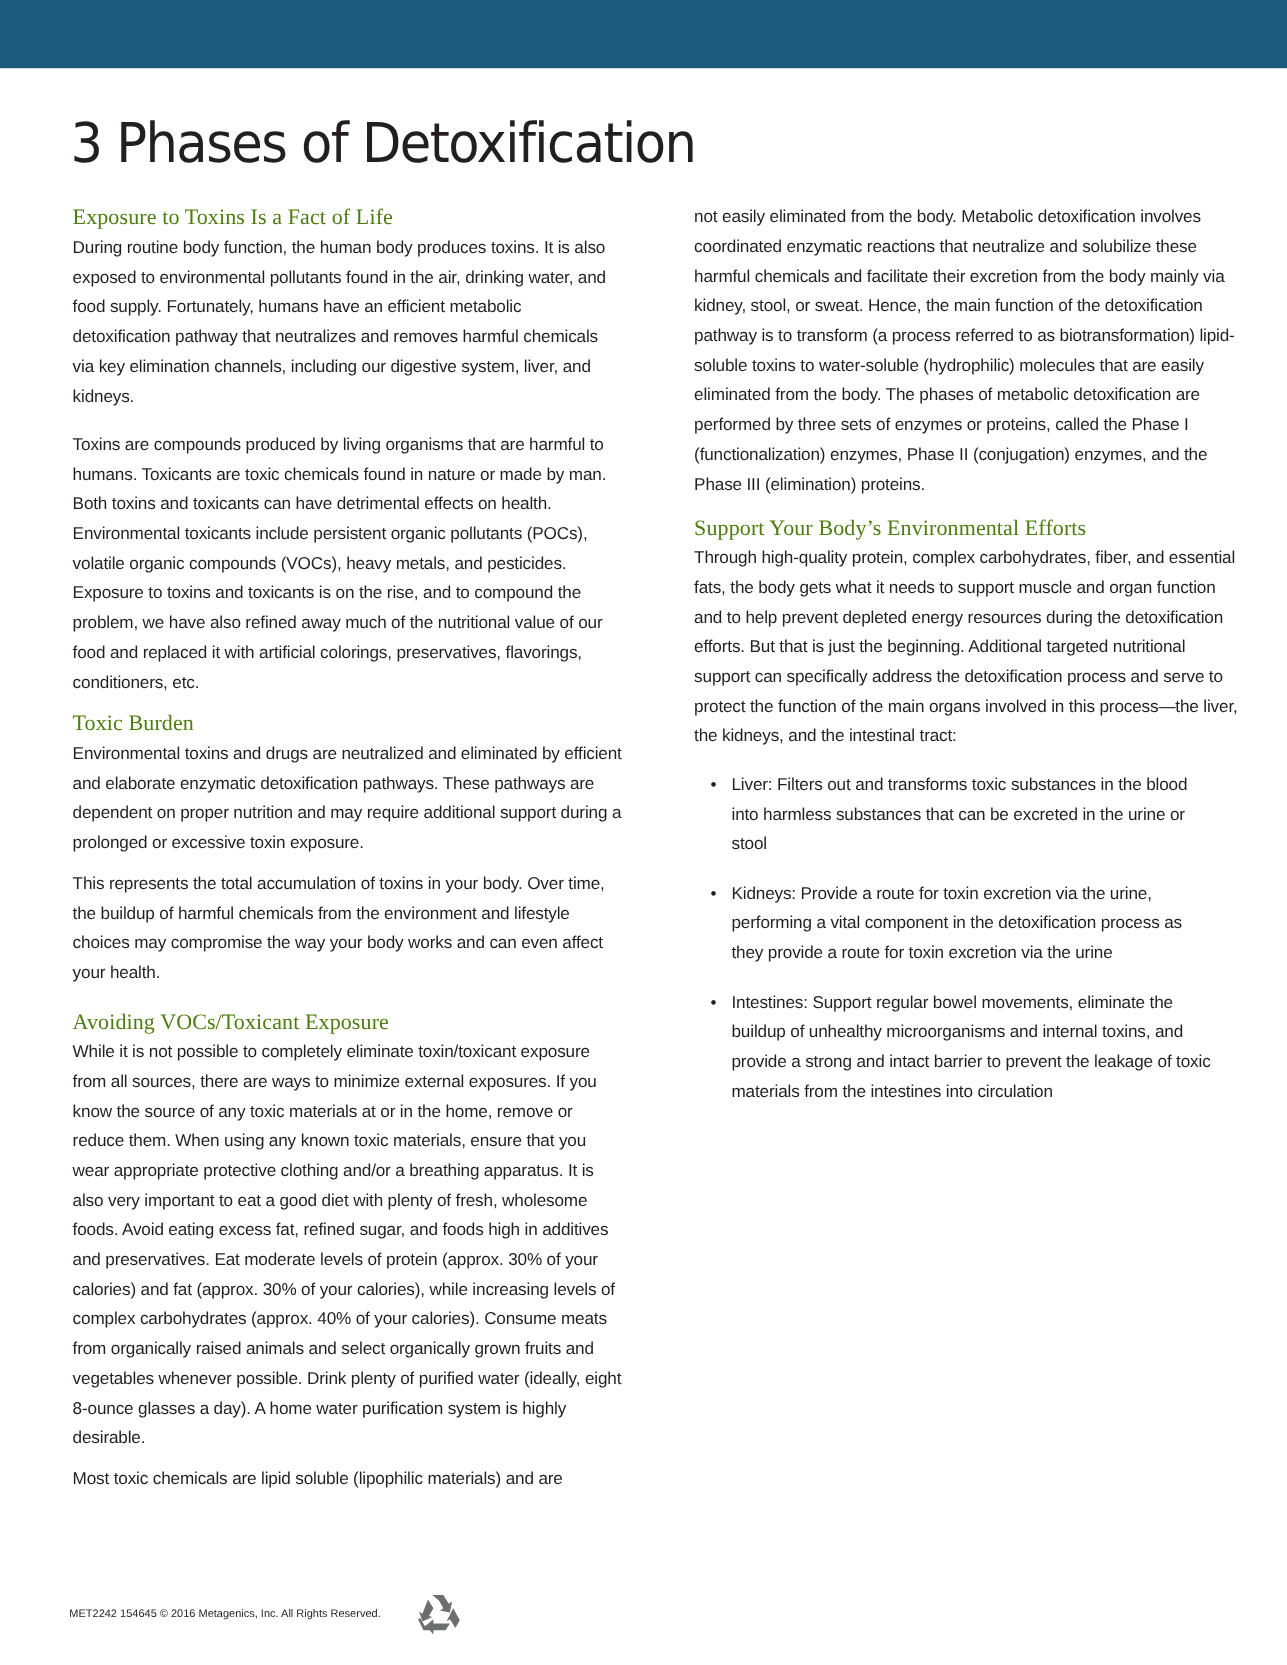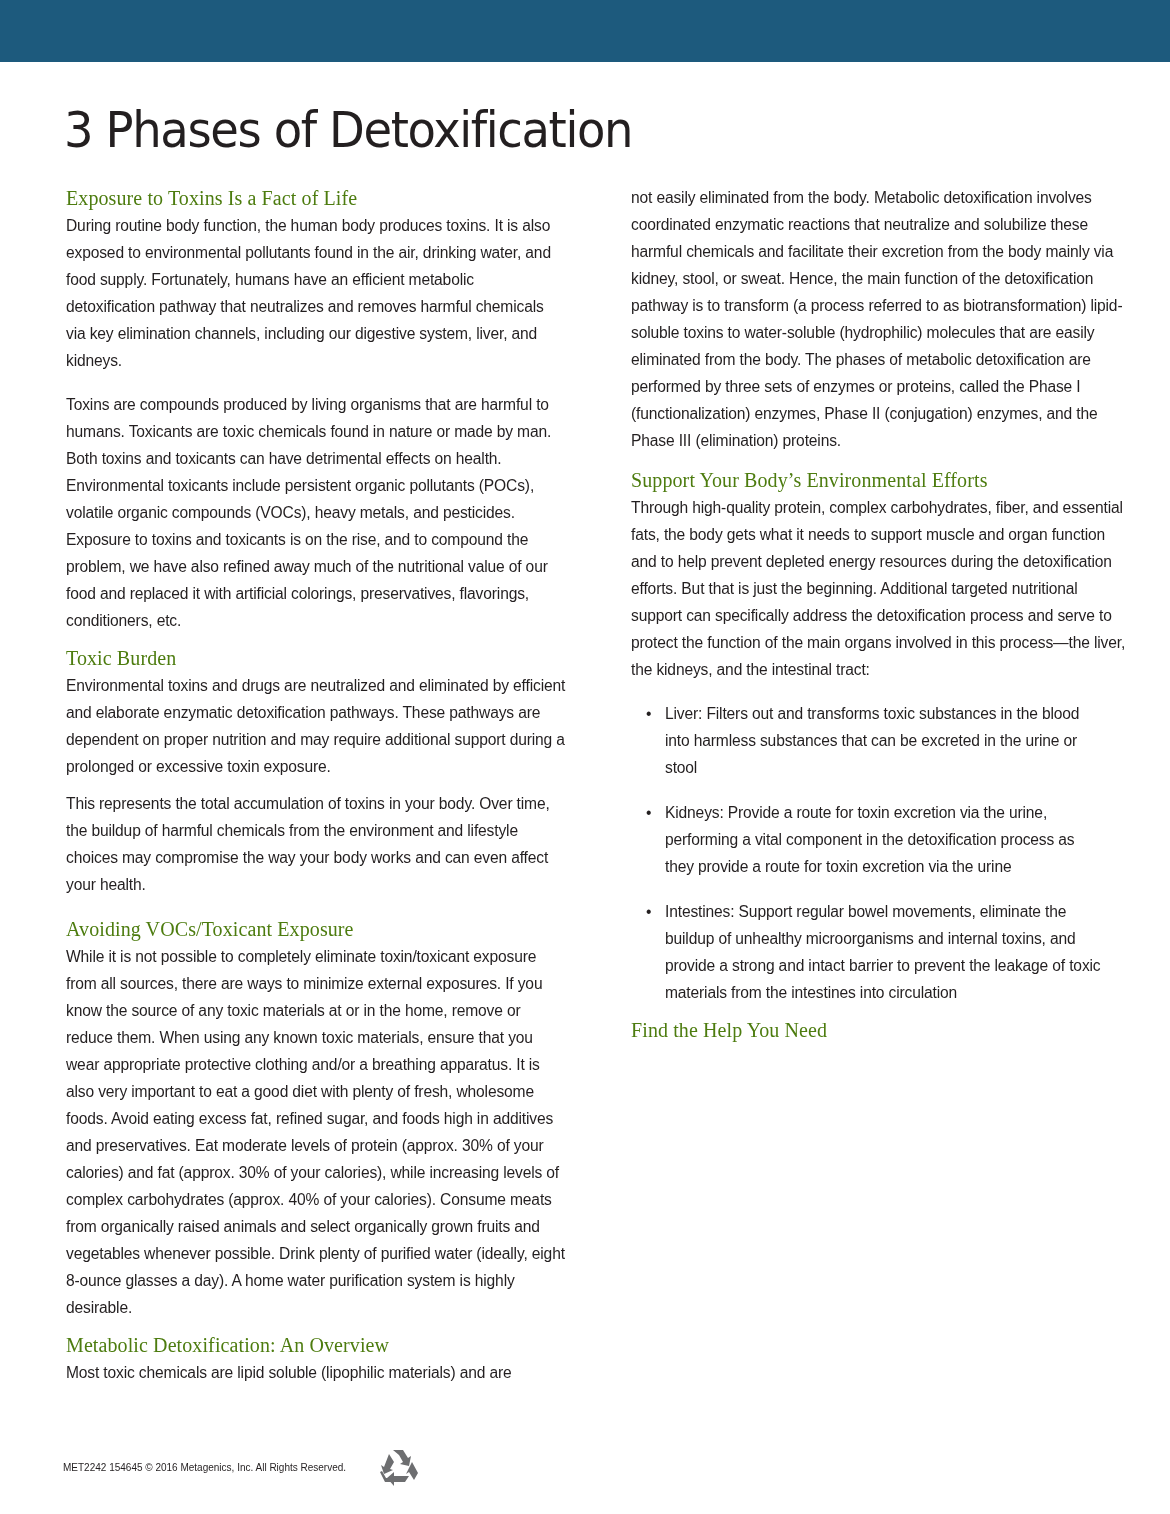--- a/index.html
+++ b/index.html
@@ -52,38 +52,36 @@
   <div class="sec">
     <h2>Toxic Burden</h2>
     <p style="margin-bottom:10px">Environmental toxins and drugs are neutralized and eliminated by efficient and elaborate enzymatic detoxification pathways. These pathways are dependent on proper nutrition and may require additional support during a prolonged or excessive toxin exposure.</p>
     <p>This represents the total accumulation of toxins in your body. Over time, the buildup of harmful chemicals from the environment and lifestyle choices may compromise the way your body works and can even affect your health.</p>
   </div>
   <div class="sec">
     <h2>Avoiding VOCs/Toxicant Exposure</h2>
     <p style="margin-bottom:10px">While it is not possible to completely eliminate toxin/toxicant exposure from all sources, there are ways to minimize external exposures. If you know the source of any toxic materials at or in the home, remove or reduce them. When using any known toxic materials, ensure that you wear appropriate protective clothing and/or a breathing apparatus. It is also very important to eat a good diet with plenty of fresh, wholesome foods. Avoid eating excess fat, refined sugar, and foods high in additives and preservatives. Eat moderate levels of protein (approx. 30% of your calories) and fat (approx. 30% of your calories), while increasing levels of complex carbohydrates (approx. 40% of your calories). Consume meats from organically raised animals and select organically grown fruits and vegetables whenever possible. Drink plenty of purified water (ideally, eight 8-ounce glasses a day). A home water purification system is highly desirable.</p>
   </div>
   <div class="sec">
-    <h2>Metabolic Detoxification: An Overview</h2>
     <p>Most toxic chemicals are lipid soluble (lipophilic materials) and are</p>
   </div>
 </div>
 
 <div class="col right">
   <p class="cont" style="margin-bottom:12px">not easily eliminated from the body. Metabolic detoxification involves coordinated enzymatic reactions that neutralize and solubilize these harmful chemicals and facilitate their excretion from the body mainly via kidney, stool, or sweat. Hence, the main function of the detoxification pathway is to transform (a process referred to as biotransformation) lipid-soluble toxins to water-soluble (hydrophilic) molecules that are easily eliminated from the body. The phases of metabolic detoxification are performed by three sets of enzymes or proteins, called the Phase I (functionalization) enzymes, Phase II (conjugation) enzymes, and the Phase III (elimination) proteins.</p>
   <div class="sec">
     <h2>Support Your Body’s Environmental Efforts</h2>
     <p style="margin-bottom:0">Through high-quality protein, complex carbohydrates, fiber, and essential fats, the body gets what it needs to support muscle and organ function and to help prevent depleted energy resources during the detoxification efforts. But that is just the beginning. Additional targeted nutritional support can specifically address the detoxification process and serve to protect the function of the main organs involved in this process—the liver, the kidneys, and the intestinal tract:</p>
     <ul>
       <li><span class="bullet">•</span><span>Liver: Filters out and transforms toxic substances in the blood into harmless substances that can be excreted in the urine or stool</span></li>
       <li><span class="bullet">•</span><span>Kidneys: Provide a route for toxin excretion via the urine, performing a vital component in the detoxification process as they provide a route for toxin excretion via the urine</span></li>
       <li style="margin-bottom:10px"><span class="bullet">•</span><span>Intestines: Support regular bowel movements, eliminate the buildup of unhealthy microorganisms and internal toxins, and provide a strong and intact barrier to prevent the leakage of toxic materials from the intestines into circulation</span></li>
     </ul>
   </div>
   <div class="sec">
-    <h2>Find the Help You Need</h2>
   </div>
 </div>
 
 <div class="footer">MET2242 154645 © 2016 Metagenics, Inc. All Rights Reserved.</div>
 
 <svg class="recycle" viewBox="0 0 46 44">
   <g fill="#6d6e70">
     <path d="M17 4 L27 4 L32 12 L35 10 L33 20 L24 18 L27 16 L23 9 Z"></path>
     <path d="M13 8 L18 16 L14 23 L17 24 L8 28 L5 19 L8 21 Z"></path>
     <path d="M4 26 L9 36 L17 36 L17 32 L10 32 L6 25 Z"></path>

